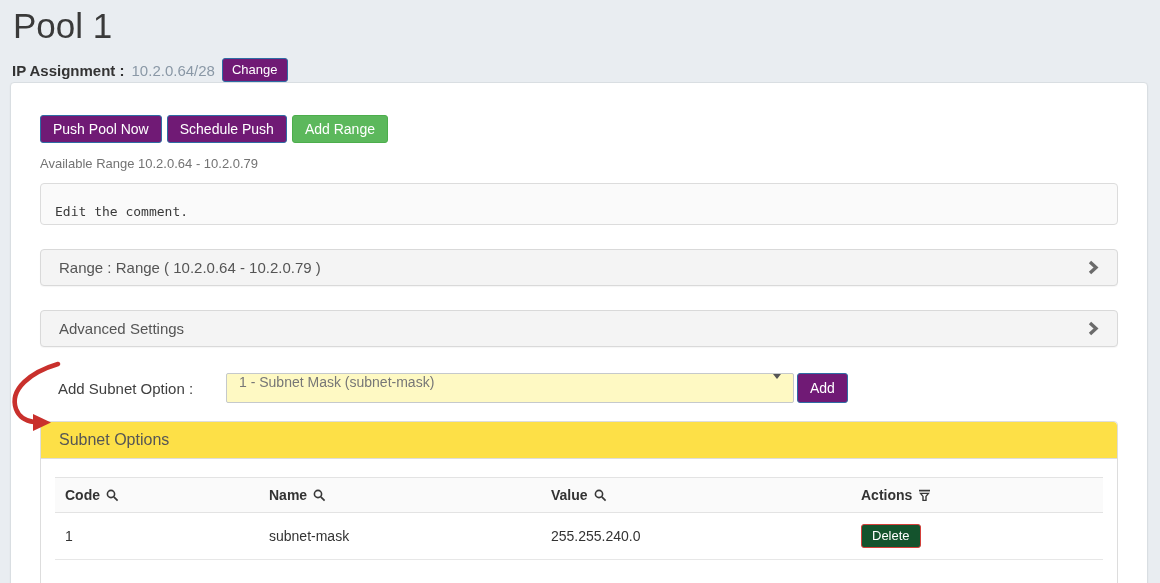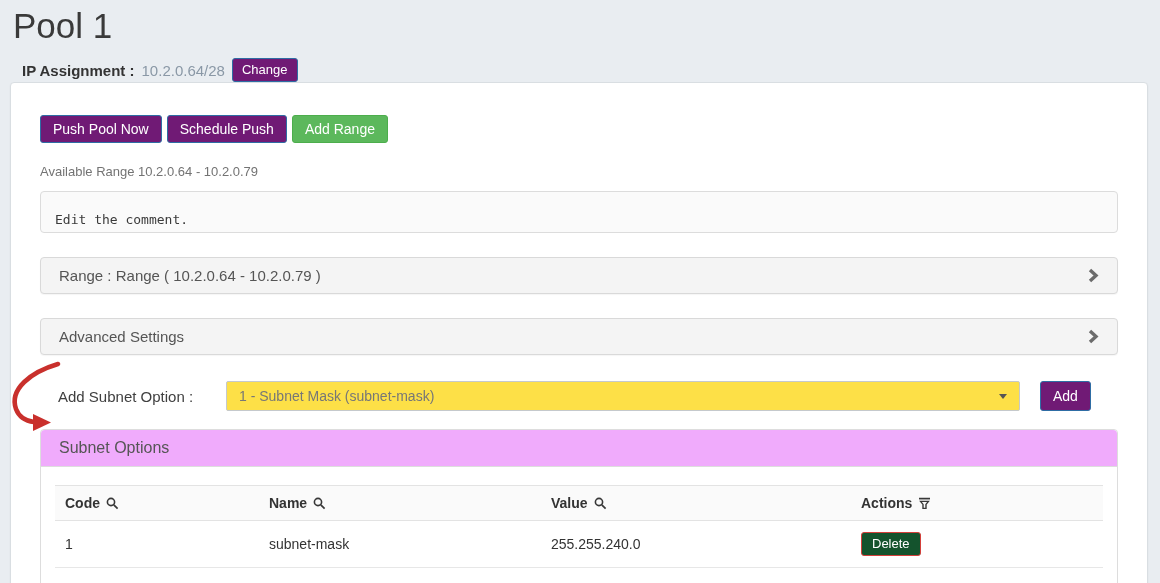--- a/index.html
+++ b/index.html
@@ -10,21 +10,21 @@
     color:#333;
     position:relative;
   }
 
   
   .page-title{
     position:absolute; left:13px; top:6px;
     font-size:35px; font-weight:400; color:#3a3a3a; line-height:40px;
   }
   .ip-line{
-    position:absolute; left:22px; top:58px;
+    position:absolute; left:12px; top:58px;
     display:flex; align-items:center; gap:7px; font-size:15px;
   }
   .ip-label{ font-weight:bold; color:#333; }
   .ip-value{ color:#8a98a6; }
   .btn{
     display:inline-block; border:1px solid transparent; border-radius:3px;
     color:#fff; font-size:14px; line-height:16px; padding:5px 12px;
     cursor:pointer; white-space:nowrap; font-family:inherit;
   }
   .btn-sm{ font-size:13px; padding:3px 9px; }
@@ -33,54 +33,54 @@
   .btn-red{ background:#14532d; border-color:#d43f3a; font-size:13px; padding:3px 10px; }
 
   
   .card{
     position:absolute; left:10px; top:82px; width:1138px; height:520px;
     background:#fff; border:1px solid #d9dee2; border-radius:4px;
     box-shadow:0 1px 2px rgba(0,0,0,.06);
     padding:32px 29px 0 29px;
   }
   .toolbar{ display:flex; gap:5px; }
-  .available{ margin-top:21px; font-size:13px; color:#737373; }
+  .available{ margin-top:13px; font-size:13px; color:#737373; }
 
   .comment-box{
     margin-top:12px; background:#fafafa; border:1px solid #dcdcdc; border-radius:4px;
     padding:20px 14px; font-family:"DejaVu Sans Mono", monospace;
     font-size:13px; color:#3a3a3a; height:36px;
   }
 
   .accordion{
     margin-top:24px; background:#f4f4f4; border:1px solid #d9d9d9; border-radius:4px;
     padding:9px 18px; display:flex; align-items:center; justify-content:space-between;
     font-size:15px; color:#555; height:37px; cursor:pointer;
     box-shadow:0 1px 1px rgba(0,0,0,.04);
   }
   .chev svg{ display:block; }
 
   .subnet-row{
     margin-top:26px; margin-left:18px; display:flex; align-items:center;
   }
   .subnet-row .lbl{ font-weight:normal; font-size:15px; color:#3f3f3f; width:168px; }
   .selectbox{
-    width:794px; height:30px; background:#fde047; border:1px solid #c5c9cc; border-radius:2px;
-    display:flex; align-items:center; justify-content:space-between;
+    width:568px; height:30px; background:#fef9c3; border:1px solid #c5c9cc; border-radius:2px;
+    display:flex; justify-content:space-between;
     padding:0 12px; font-size:14px; color:#777; cursor:pointer;
   }
   .caret{ width:0; height:0; border-left:4px solid transparent;
     border-right:4px solid transparent; border-top:5px solid #555; }
-  .add-btn{ margin-left:20px; height:30px; padding:6px 12px;text-align:right; }
+  .add-btn{ margin-left:3px; height:30px; padding:6px 12px;text-align:right; }
 
   .panel{
     margin-top:18px; border:1px solid #ddd; border-radius:4px; background:#fff;
   }
   .panel-heading{
-    background:#f0abfc; border-bottom:1px solid #ddd; border-radius:4px 4px 0 0;
+    background:#fde047; border-bottom:1px solid #ddd; border-radius:4px 4px 0 0;
     padding:9px 18px; font-size:16px; color:#555; height:37px;
   }
   .panel-body{ padding:18px 14px 30px 14px; }
 
   table{ border-collapse:collapse; width:100%; }
   thead tr{ background:#fafafa; }
   th{
     text-align:left; font-size:14px; color:#333; padding:9px 10px;
     border-top:1px solid #e3e3e3; border-bottom:1px solid #e3e3e3;
     white-space:nowrap;

